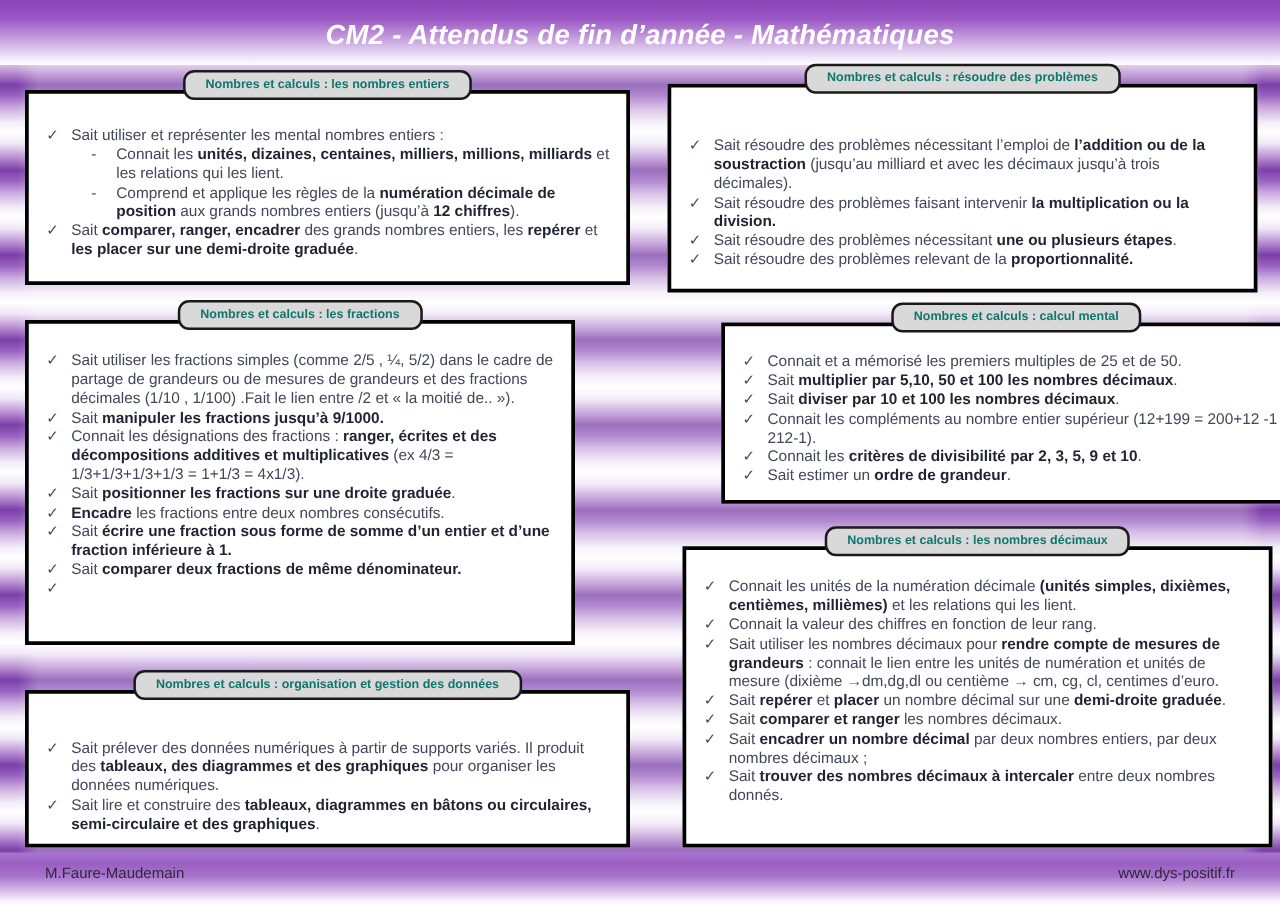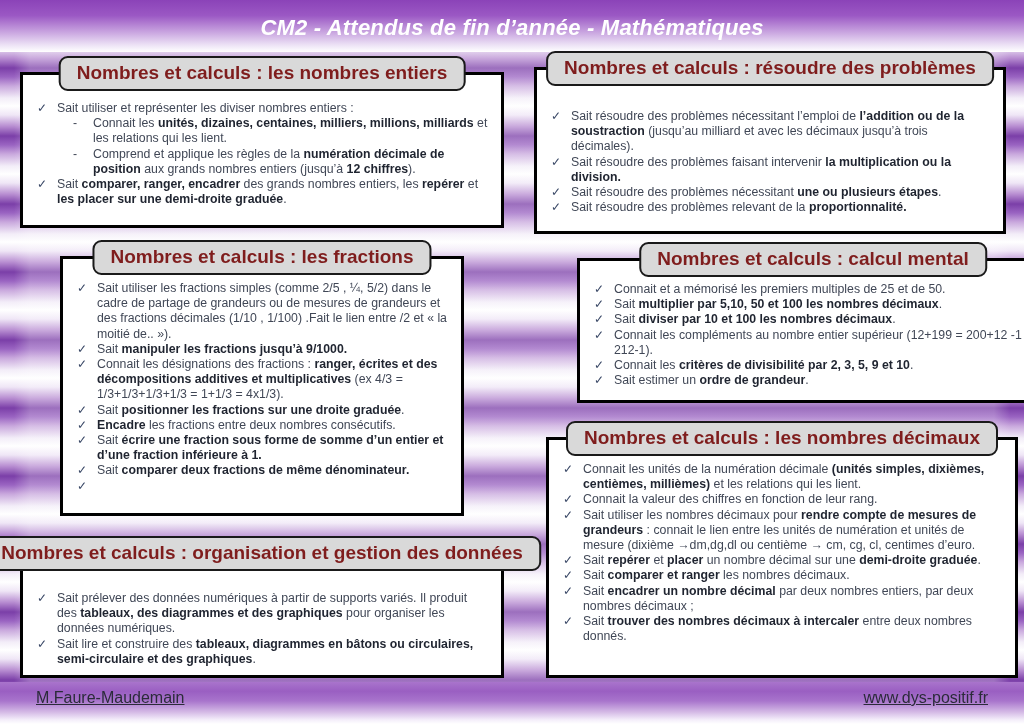--- a/index.html
+++ b/index.html
@@ -100,23 +100,23 @@
 
   .card-header {
     position: absolute;
     top: -19px;
     left: 50%;
     transform: translateX(-50%);
     background: #d9d9d9;
     border: 2px solid #1a1a1a;
     border-radius: 9px;
     padding: 4px 16px 5px 16px;
-    font-size: 19px;
+    font-size: 10px;
     font-weight: bold;
-    color: #7f1d1d;
+    color: #0f766e;
     white-space: nowrap;
     z-index: 3;
   }
 
   .card-body {
     padding: 26px 12px 8px 12px;
   }
 
   .card-body.tight { padding-top: 22px; }
 
@@ -181,64 +181,63 @@
       #d5bbe6 72%,
       #f4eefa 90%,
       #ffffff 100%);
     display: flex;
     align-items: center;
     justify-content: space-between;
     padding: 0 36px;
   }
 
   .footer-left, .footer-right {
-    font-size: 16px;
+    font-size: 12px;
     color: #2b2b3a;
     padding-bottom: 10px;
-    text-decoration: underline;
   }
 </style>
 </head>
 <body>
 
 <div class="page"></div>
 
 <div class="title-banner">
   <div class="title-text">CM2 - Attendus de fin d’année - Mathématiques</div>
 </div>
 
 <div class="columns">
 
   <section class="card" style="left:20px; top:72px; width:484px; height:156px;">
     <div class="card-header">Nombres et calculs : les nombres entiers</div>
     <div class="card-body">
       <ul class="checks">
         <li>
           <span class="tick">✓</span>
-          <span>Sait utiliser et représenter les diviser nombres entiers :</span>
+          <span>Sait utiliser et représenter les mental nombres entiers :</span>
           <ul class="subdash">
             <li>
               <span class="dash">-</span>
               <span>Connait les <b>unités, dizaines, centaines, milliers, millions, milliards</b> et les relations qui les lient.</span>
             </li>
             <li>
               <span class="dash">-</span>
               <span>Comprend et applique les règles de la <b>numération décimale de position</b> aux grands nombres entiers (jusqu’à <b>12 chiffres</b>).</span>
             </li>
           </ul>
         </li>
         <li>
           <span class="tick">✓</span>
           <span>Sait <b>comparer, ranger, encadrer</b> des grands nombres entiers, les <b>repérer</b> et <b>les placer sur une demi-droite graduée</b>.</span>
         </li>
       </ul>
     </div>
   </section>
 
-  <section class="card" style="left:20px; top:256px; width:404px; height:260px;margin-left:40px;">
+  <section class="card" style="left:20px; top:256px; width:440px; height:260px;">
     <div class="card-header">Nombres et calculs : les fractions</div>
     <div class="card-body tight">
       <ul class="checks">
         <li><span class="tick">✓</span><span>Sait utiliser les fractions simples (comme 2/5 , ¼, 5/2) dans le cadre de partage de grandeurs ou de mesures de grandeurs et des fractions décimales (1/10 , 1/100) .Fait le lien entre /2 et « la moitié de.. »).</span></li>
         <li><span class="tick">✓</span><span>Sait <b>manipuler les fractions jusqu’à 9/1000.</b></span></li>
         <li><span class="tick">✓</span><span>Connait les désignations des fractions : <b>ranger, écrites et des décompositions additives et multiplicatives</b> (ex 4/3 = 1/3+1/3+1/3+1/3 = 1+1/3 = 4x1/3).</span></li>
         <li><span class="tick">✓</span><span>Sait <b>positionner les fractions sur une droite graduée</b>.</span></li>
         <li><span class="tick">✓</span><span><b>Encadre</b> les fractions entre deux nombres consécutifs.</span></li>
         <li><span class="tick">✓</span><span>Sait <b>écrire une fraction sous forme de somme d’un entier et d’une fraction inférieure à 1.</b></span></li>
         <li><span class="tick">✓</span><span>Sait <b>comparer deux fractions de même dénominateur.</b></span></li>

